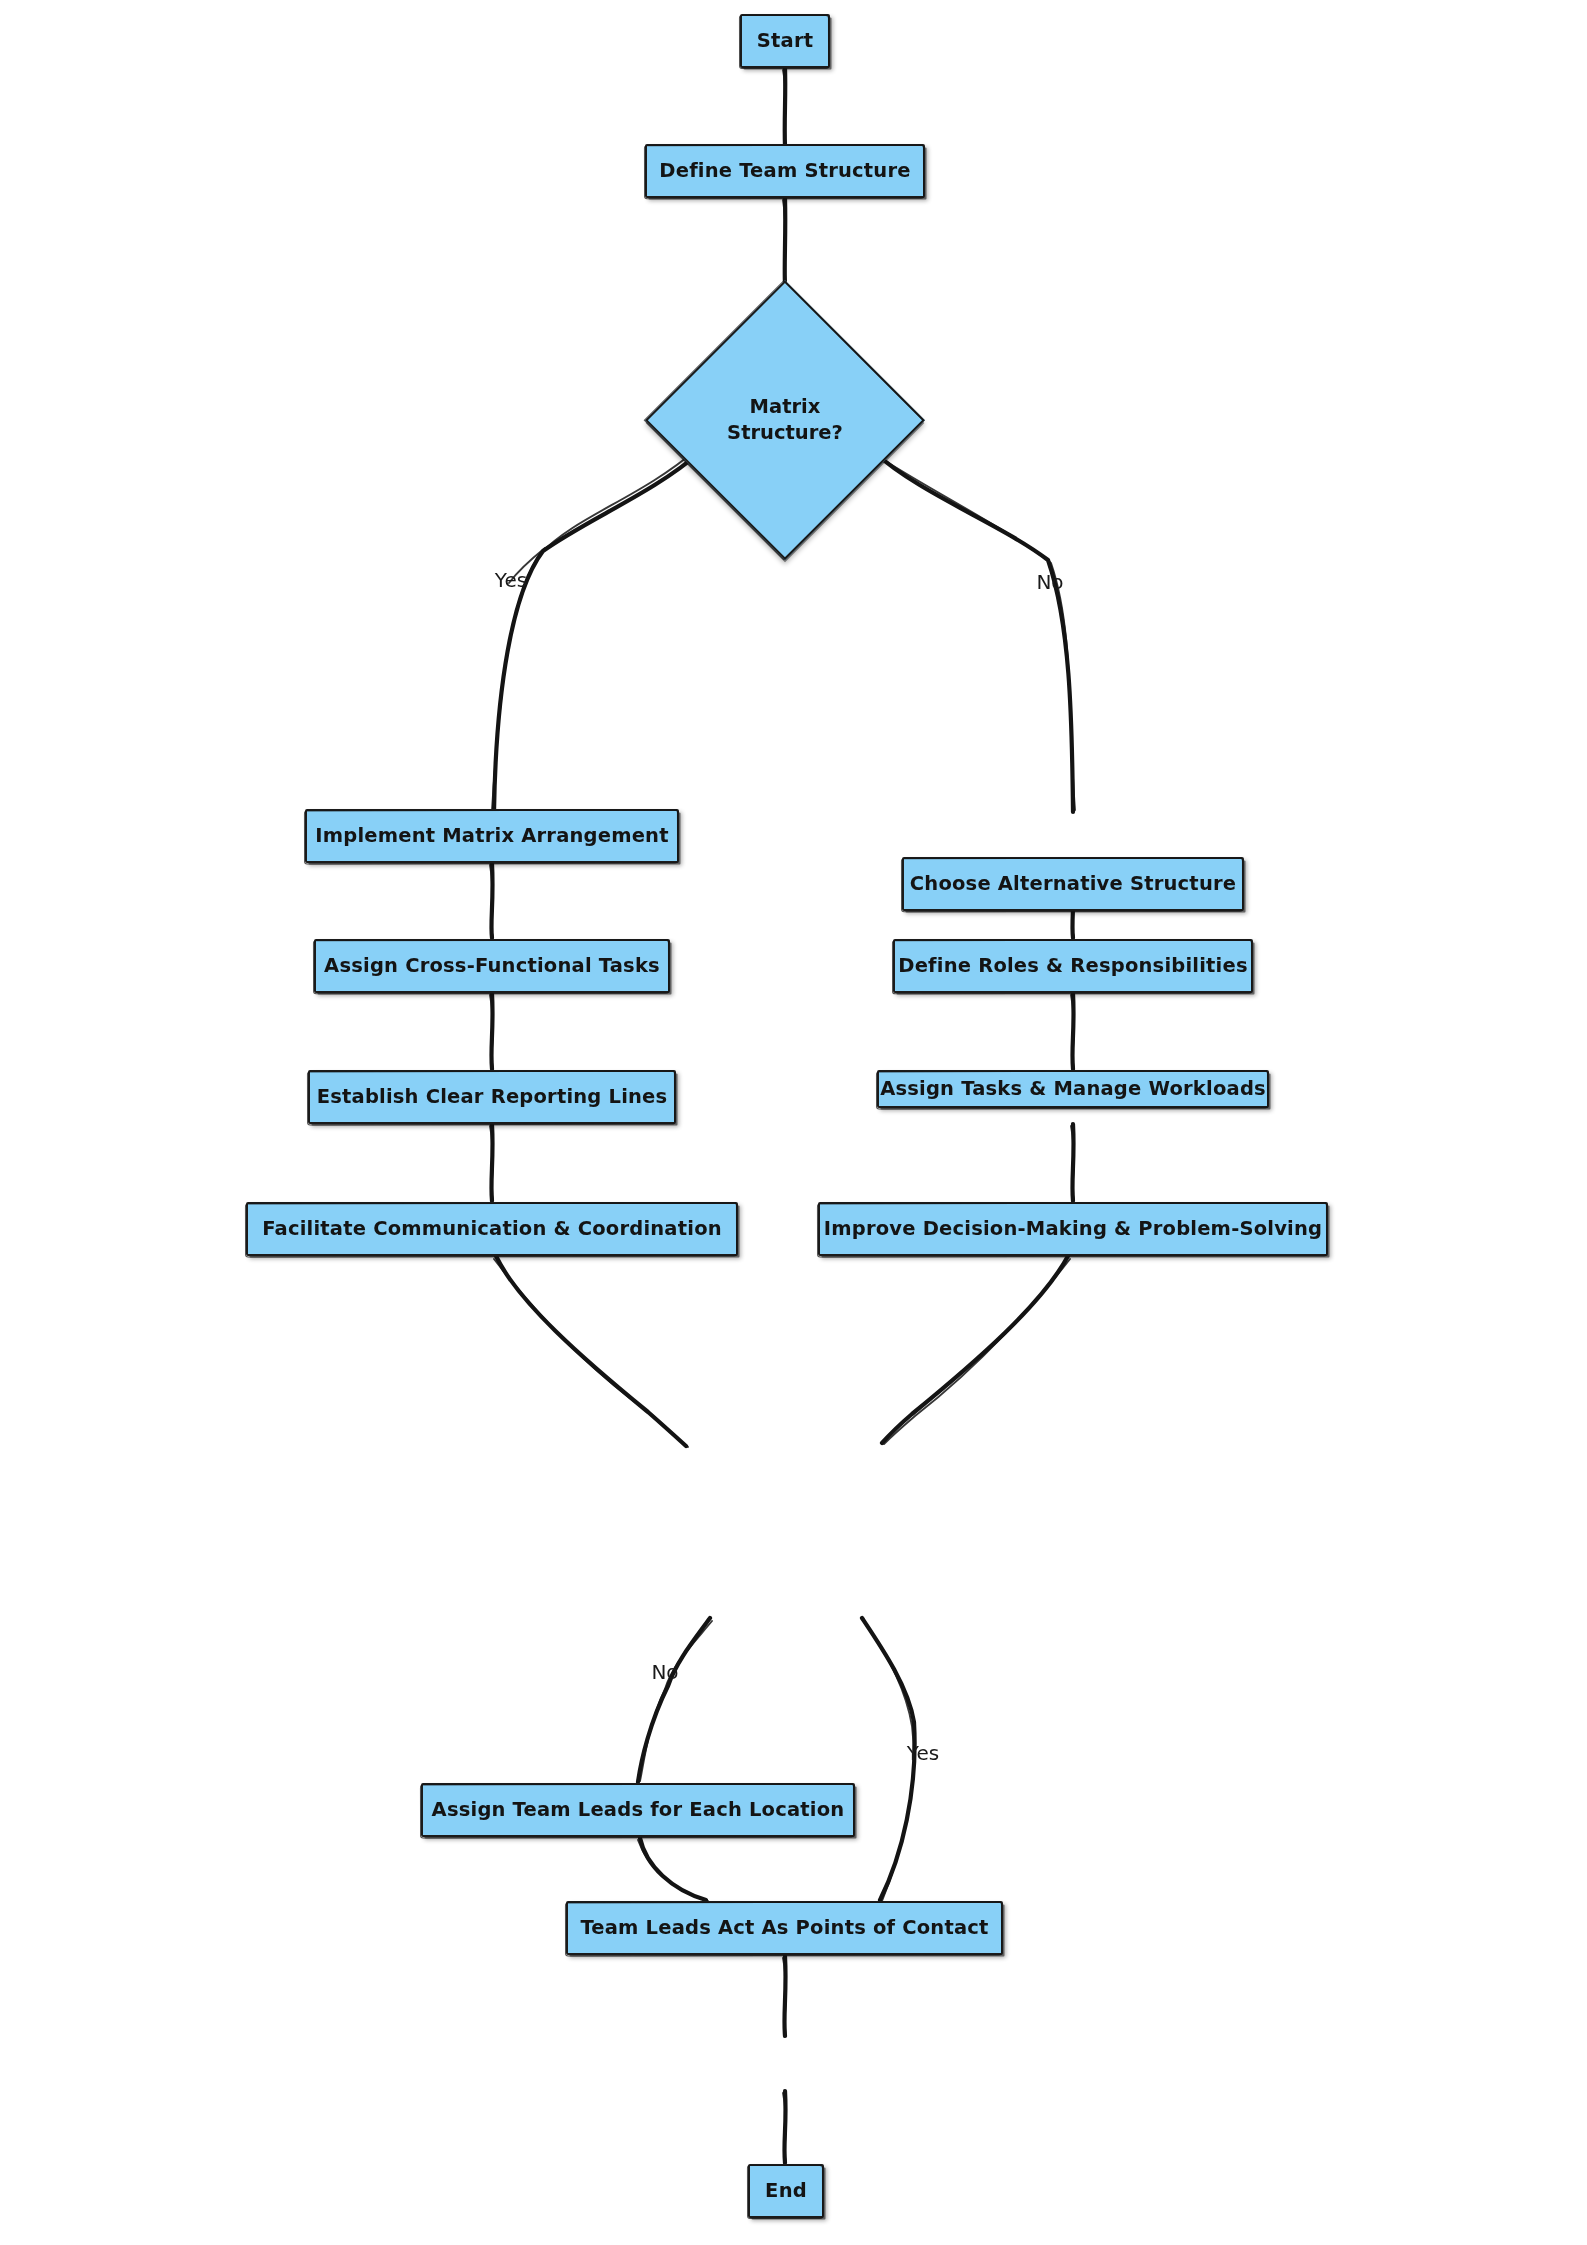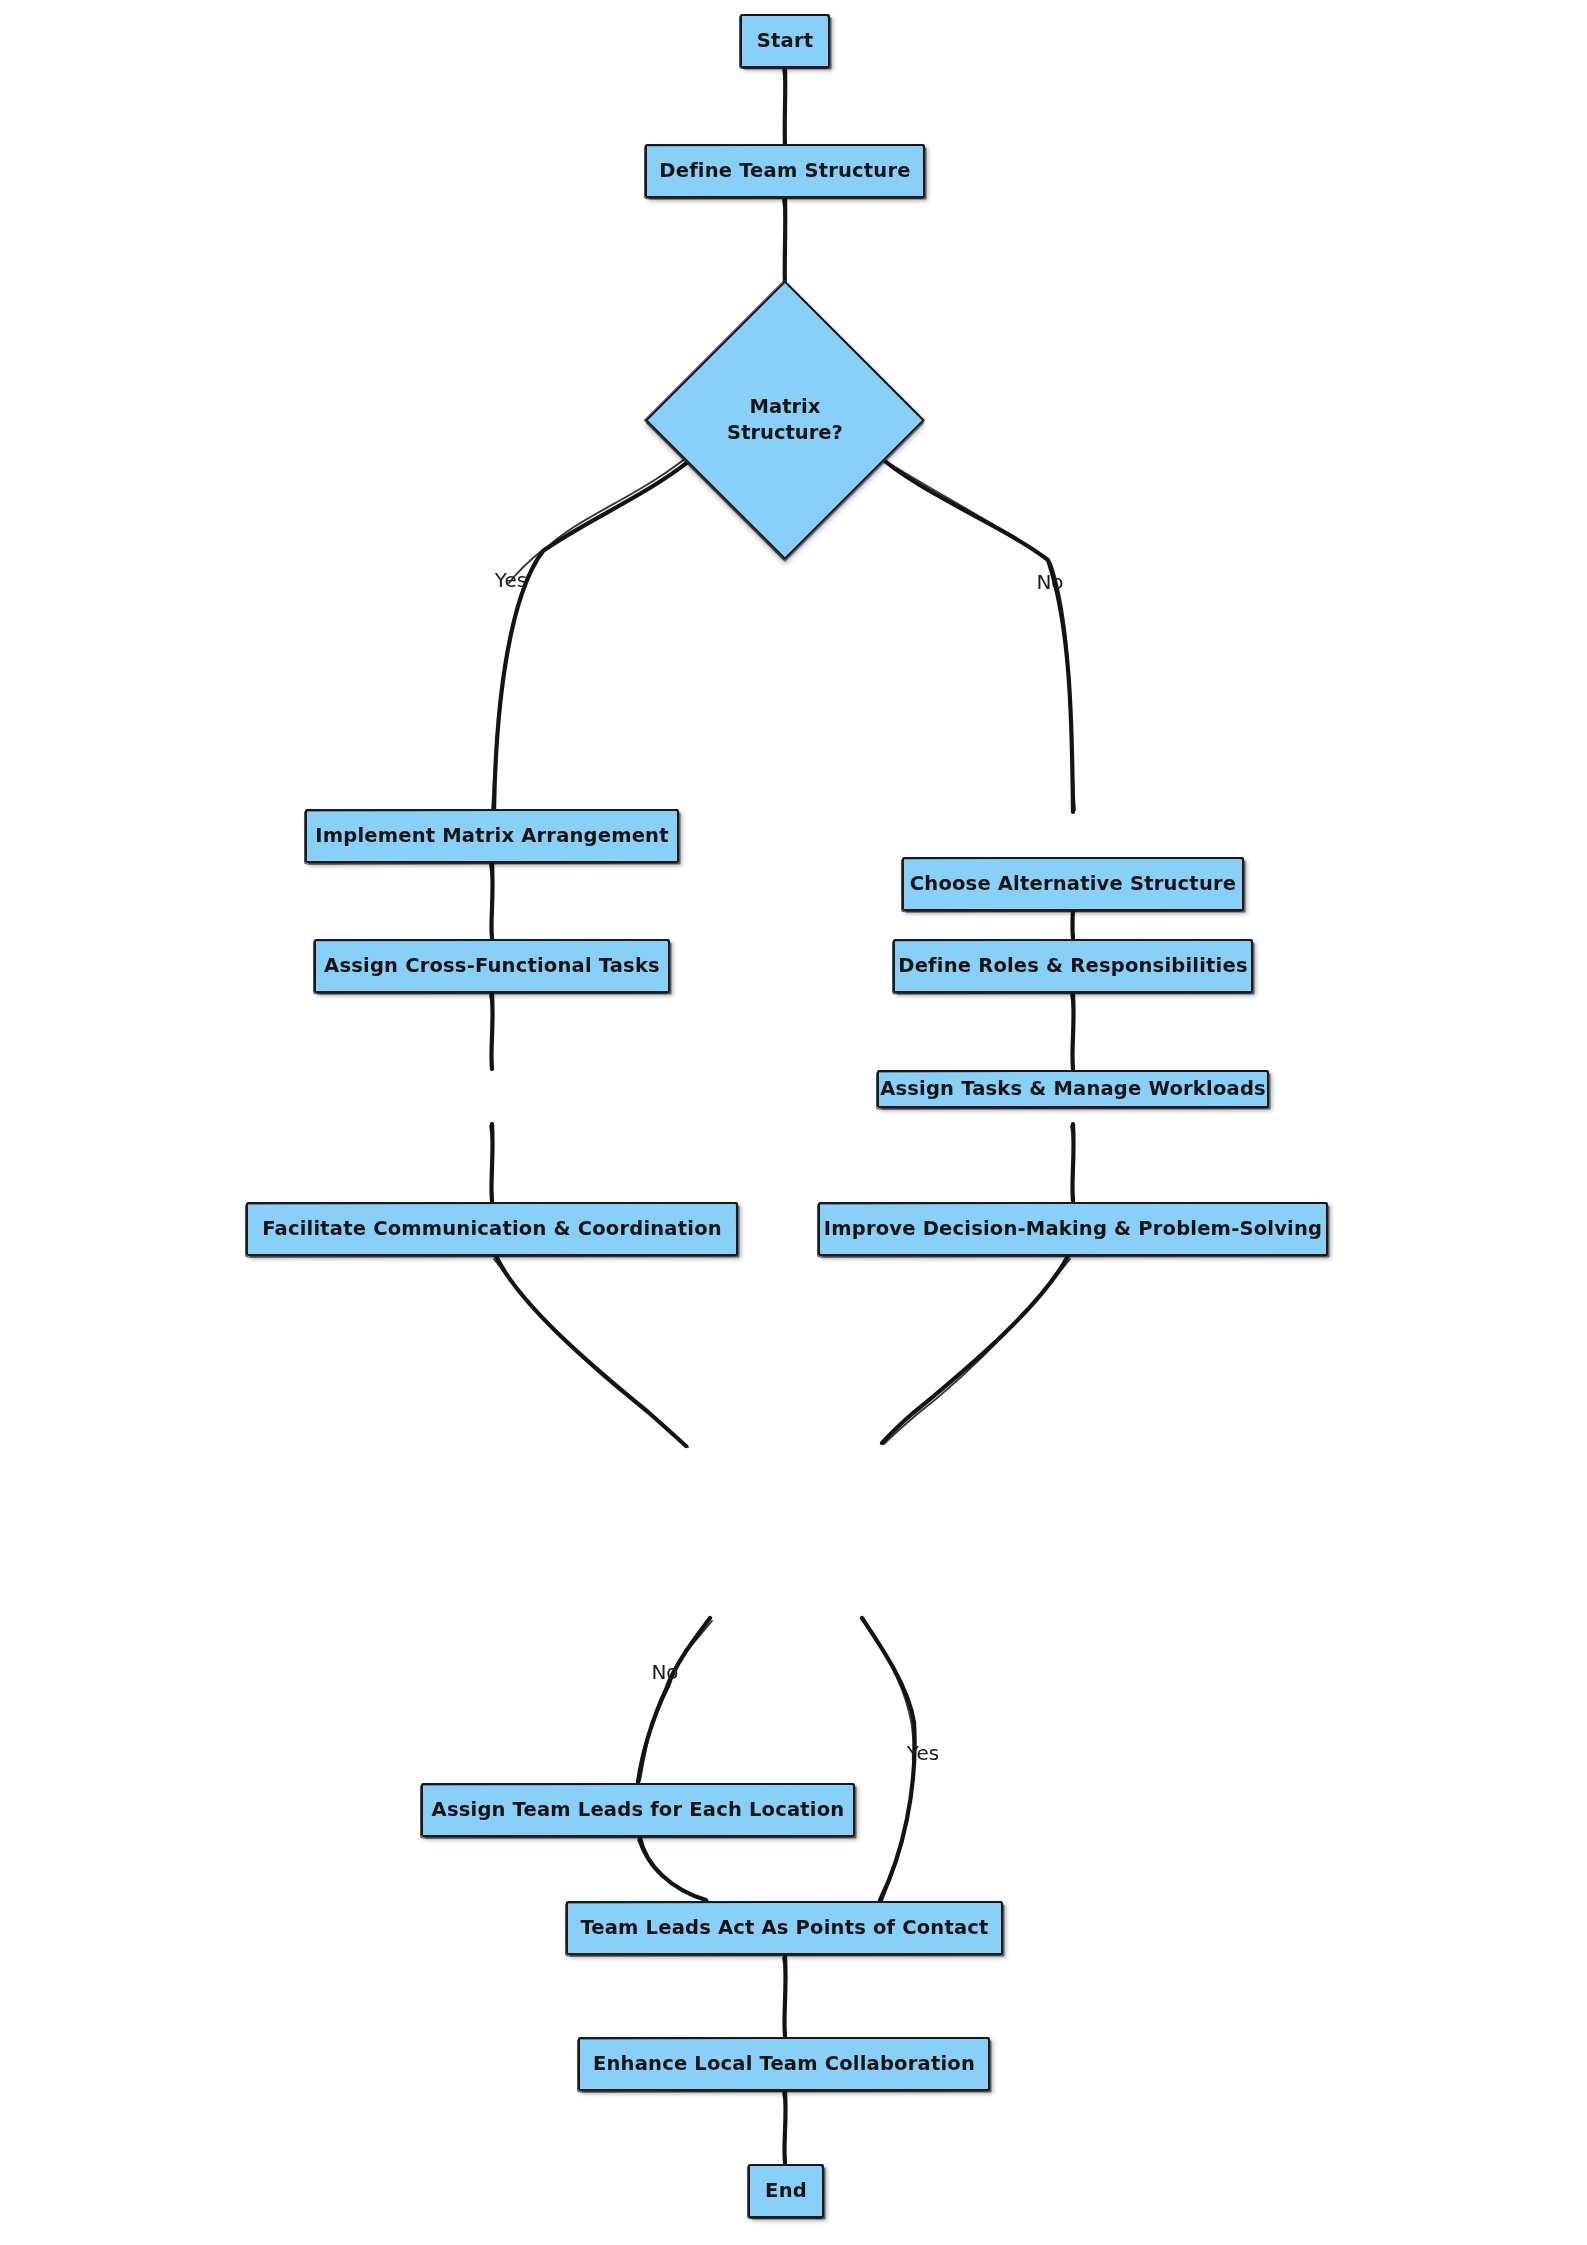--- a/index.html
+++ b/index.html
@@ -240,20 +240,23 @@
     </div>
 
     <div class="node" style="left:305px; top:809px; width:374px; height:54px;">
       <span class="node-label">Implement Matrix Arrangement</span>
     </div>
 
     <div class="node" style="left:314px; top:939px; width:356px; height:54px;">
       <span class="node-label">Assign Cross-Functional Tasks</span>
     </div>
 
+    <div class="node" style="left:308px; top:1070px; width:368px; height:54px;">
+      <span class="node-label">Establish Clear Reporting Lines</span>
+    </div>
 
     <div class="node" style="left:246px; top:1202px; width:492px; height:54px;">
       <span class="node-label">Facilitate Communication &amp; Coordination</span>
     </div>
 
     <div class="node" style="left:902px; top:809px; width:342px; height:54px;margin-top:48px;">
       <span class="node-label">Choose Alternative Structure</span>
     </div>
 
     <div class="node" style="left:893px; top:939px; width:360px; height:54px;text-align:right;">
@@ -270,23 +273,20 @@
 
 
     <div class="node" style="left:566px; top:1901px; width:437px; height:54px;">
       <span class="node-label">Team Leads Act As Points of Contact</span>
     </div>
 
     <div class="node" style="left:421px; top:1783px; width:434px; height:54px;">
       <span class="node-label">Assign Team Leads for Each Location</span>
     </div>
 
-    <div class="node" style="left:578px; top:2037px; width:412px; height:54px;">
-      <span class="node-label">Enhance Local Team Collaboration</span>
-    </div>
 
     <div class="node" style="left:748px; top:2164px; width:76px; height:54px;">
       <span class="node-label">End</span>
     </div>
 
     <span class="edge-label" style="left:511px; top:580px;">Yes</span>
 
     <span class="edge-label" style="left:1050px; top:582px;">No</span>
 
     <span class="edge-label" style="left:665px; top:1672px;">No</span>

